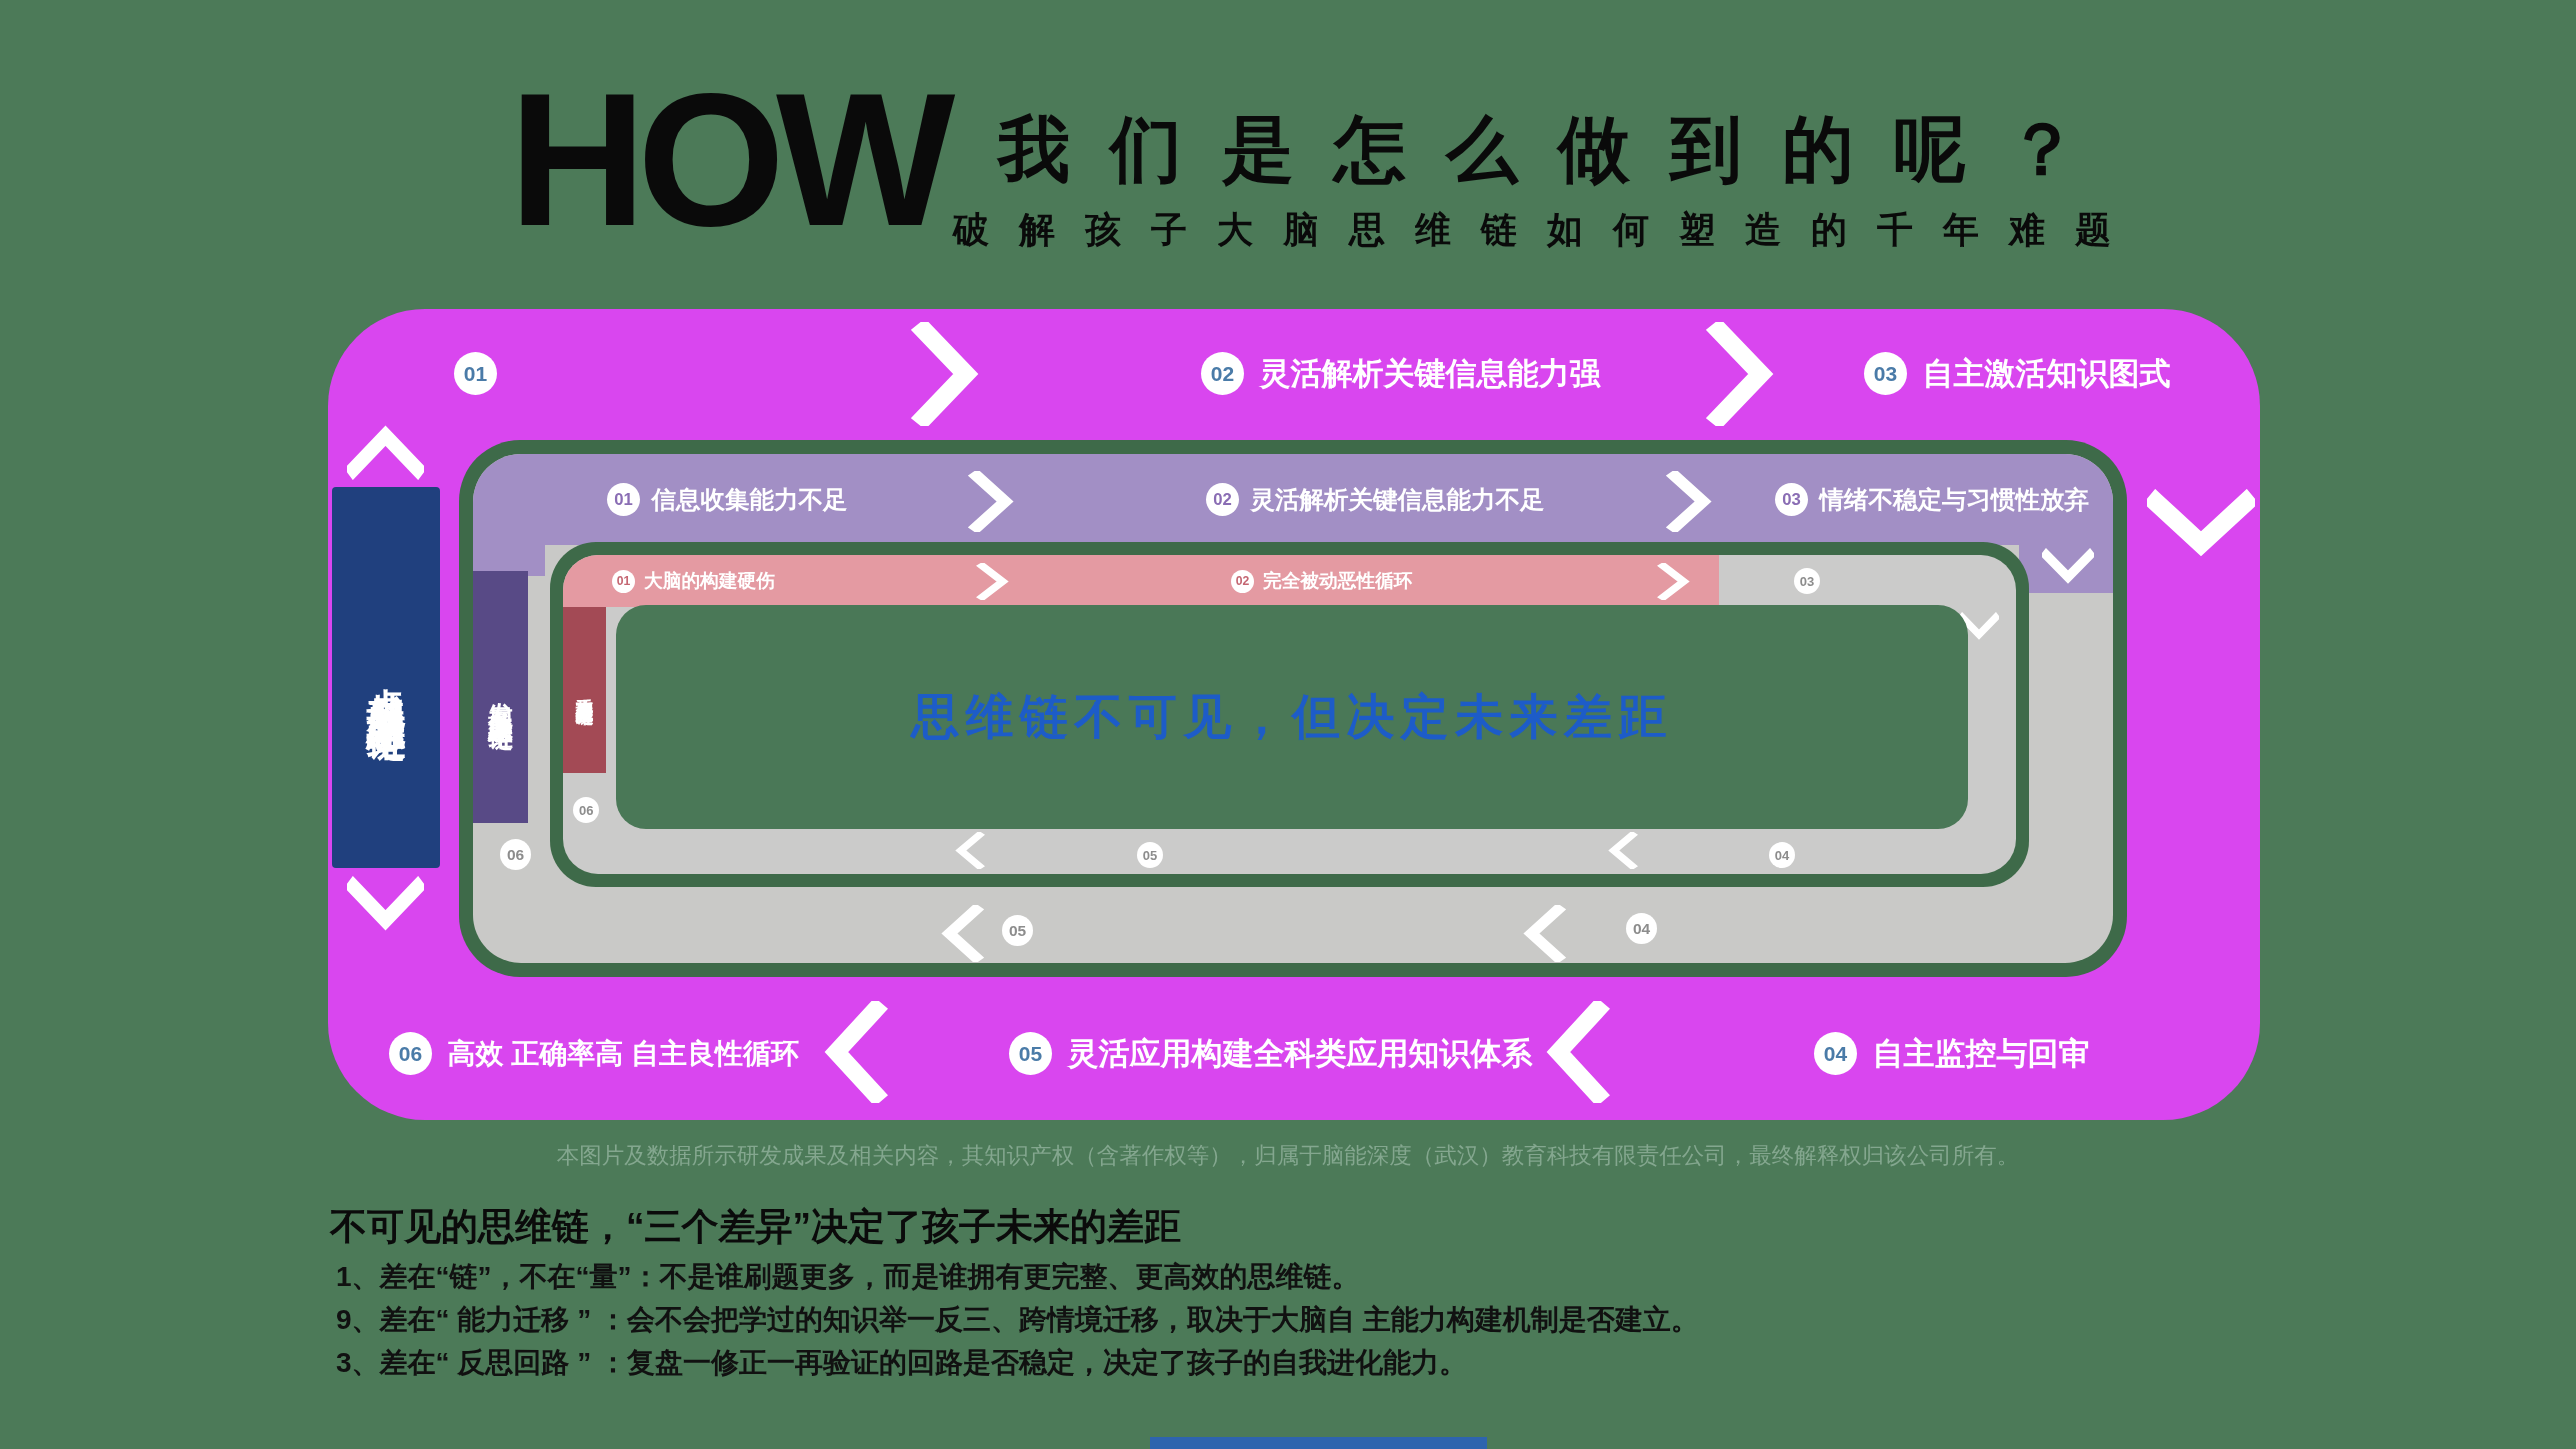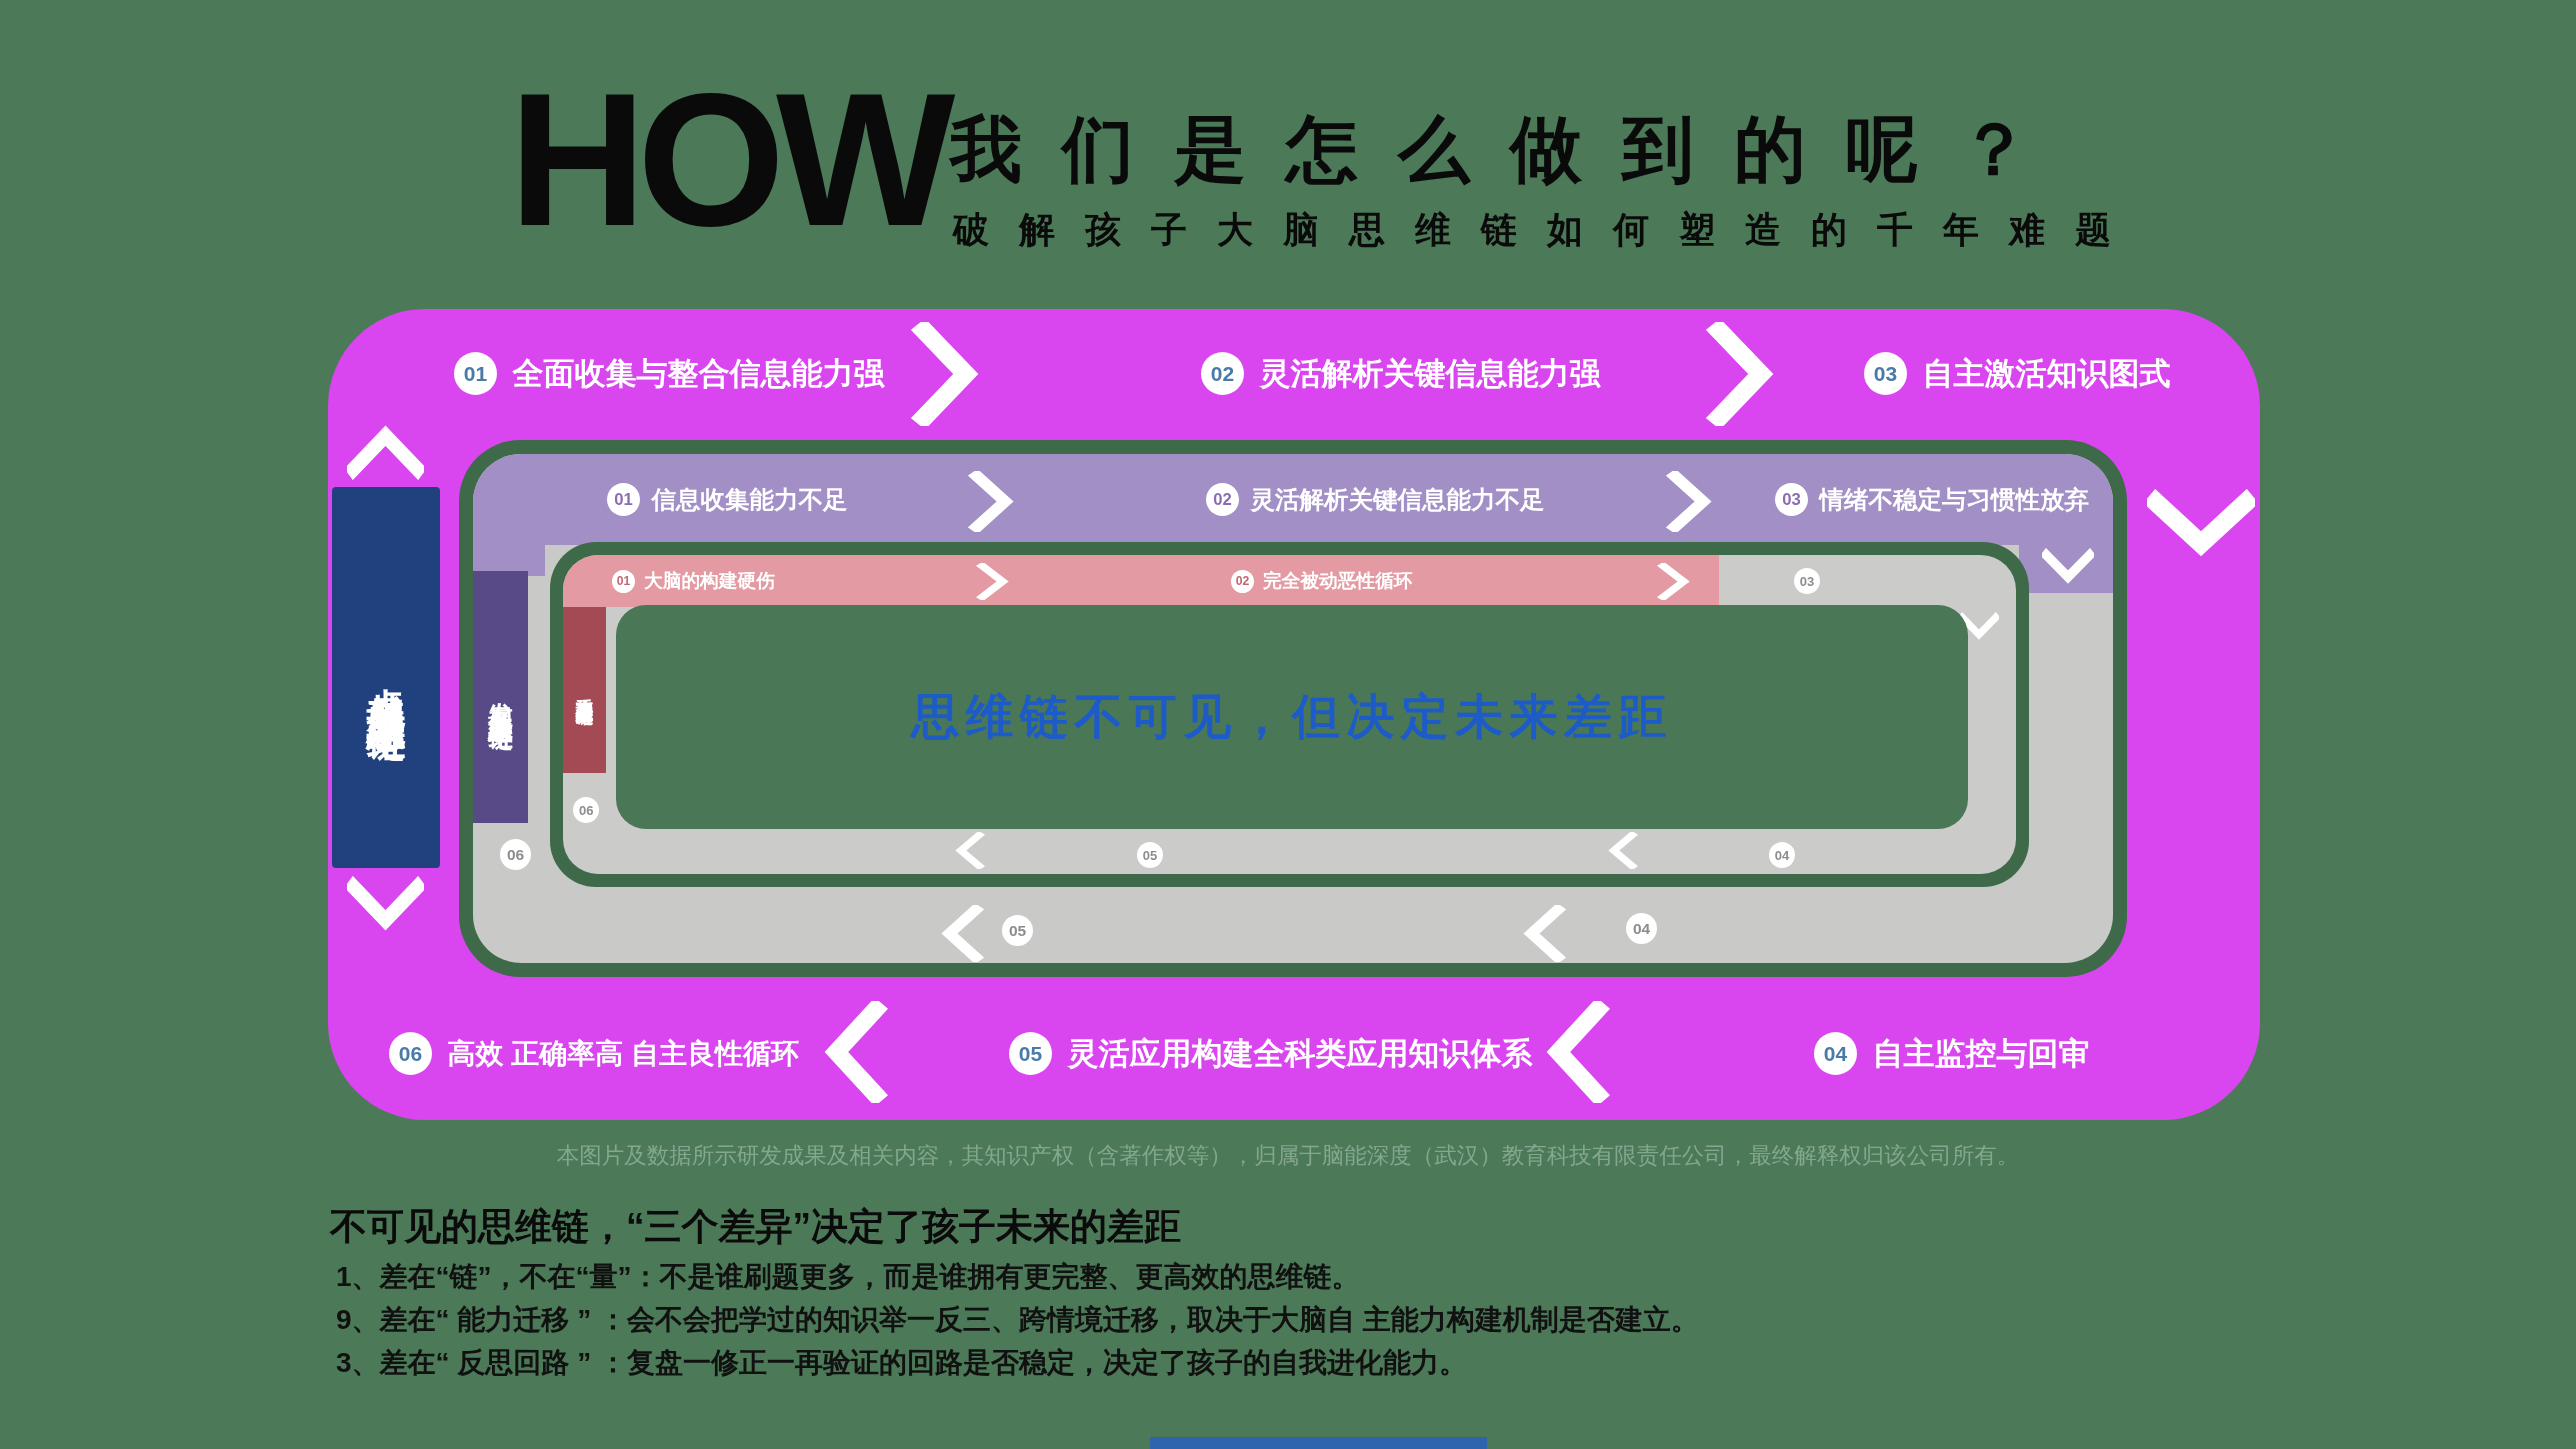--- a/index.html
+++ b/index.html
@@ -2,21 +2,21 @@
 <html style="font-size:10.3px"><head>
 <meta charset="utf-8">
 <style>
   html,body{margin:0;padding:0;background:#4C7A58;}
   .page{position:relative;width:2576px;height:1449px;background:#4C7A58;overflow:hidden;
         font-family:"Liberation Sans","DejaVu Sans",sans-serif;}
   .abs{position:absolute;}
 
   
   .how{left:473px;top:64px;font-size:190px;font-weight:900;color:#0a0a0a;letter-spacing:-9px;line-height:1;margin-left:36px;}
-  .title-cn{left:950px;top:102px;font-size:72px;font-weight:900;color:#0a0a0a;letter-spacing:40px;white-space:nowrap;}
+  .title-cn{left:998px;top:102px;font-size:72px;font-weight:900;color:#0a0a0a;letter-spacing:40px;white-space:nowrap;}
   .subtitle-cn{left:953px;top:206px;font-size:36px;font-weight:700;color:#0a0a0a;letter-spacing:30px;white-space:nowrap;}
 
   
   .diagram{left:328px;top:309px;width:1932px;height:811px;background:#d946ef;border-radius:97px;}
   .g2{left:131px;top:131px;width:1668px;height:537px;background:#3E6A49;border-radius:61px;}
   .gray2{left:14px;top:14px;width:1640px;height:509px;background:#C9C9C7;border-radius:48px;}
   .purple{background:#A28FC5;}
   .purple-top{left:0;top:0;width:1640px;height:91px;border-radius:48px 48px 0 0;}
   .g3{left:77px;top:88px;width:1479px;height:345px;background:#3E6A49;border-radius:46px;}
   .gray3{left:13px;top:13px;width:1453px;height:319px;background:#CBCBCA;border-radius:35px;}
@@ -62,21 +62,20 @@
 <div class="page">
 
   <div class="abs how">HOW</div>
   <div class="abs title-cn">我们是怎么做到的呢？</div>
   <div class="abs subtitle-cn">破解孩子大脑思维链如何塑造的千年难题</div>
 
   <div class="abs diagram">
 
     <div class="abs b-item" style="left:126px;top:43px">
       <span class="numcirc nc-b">01</span>
-      <span>全面收集与整合信息能力强</span>
     </div>
     <div class="chev" style="left:583px;top:13px;width:68px;height:104px">
       <svg viewBox="0 0 36 60" preserveAspectRatio="none">
           <path d="M7 5 L29 30 L7 55"></path>
         </svg>
     </div>
     <div class="abs b-item" style="left:873px;top:43px">
       <span class="numcirc nc-b">02</span>
       <span>灵活解析关键信息能力强</span>
     </div>

